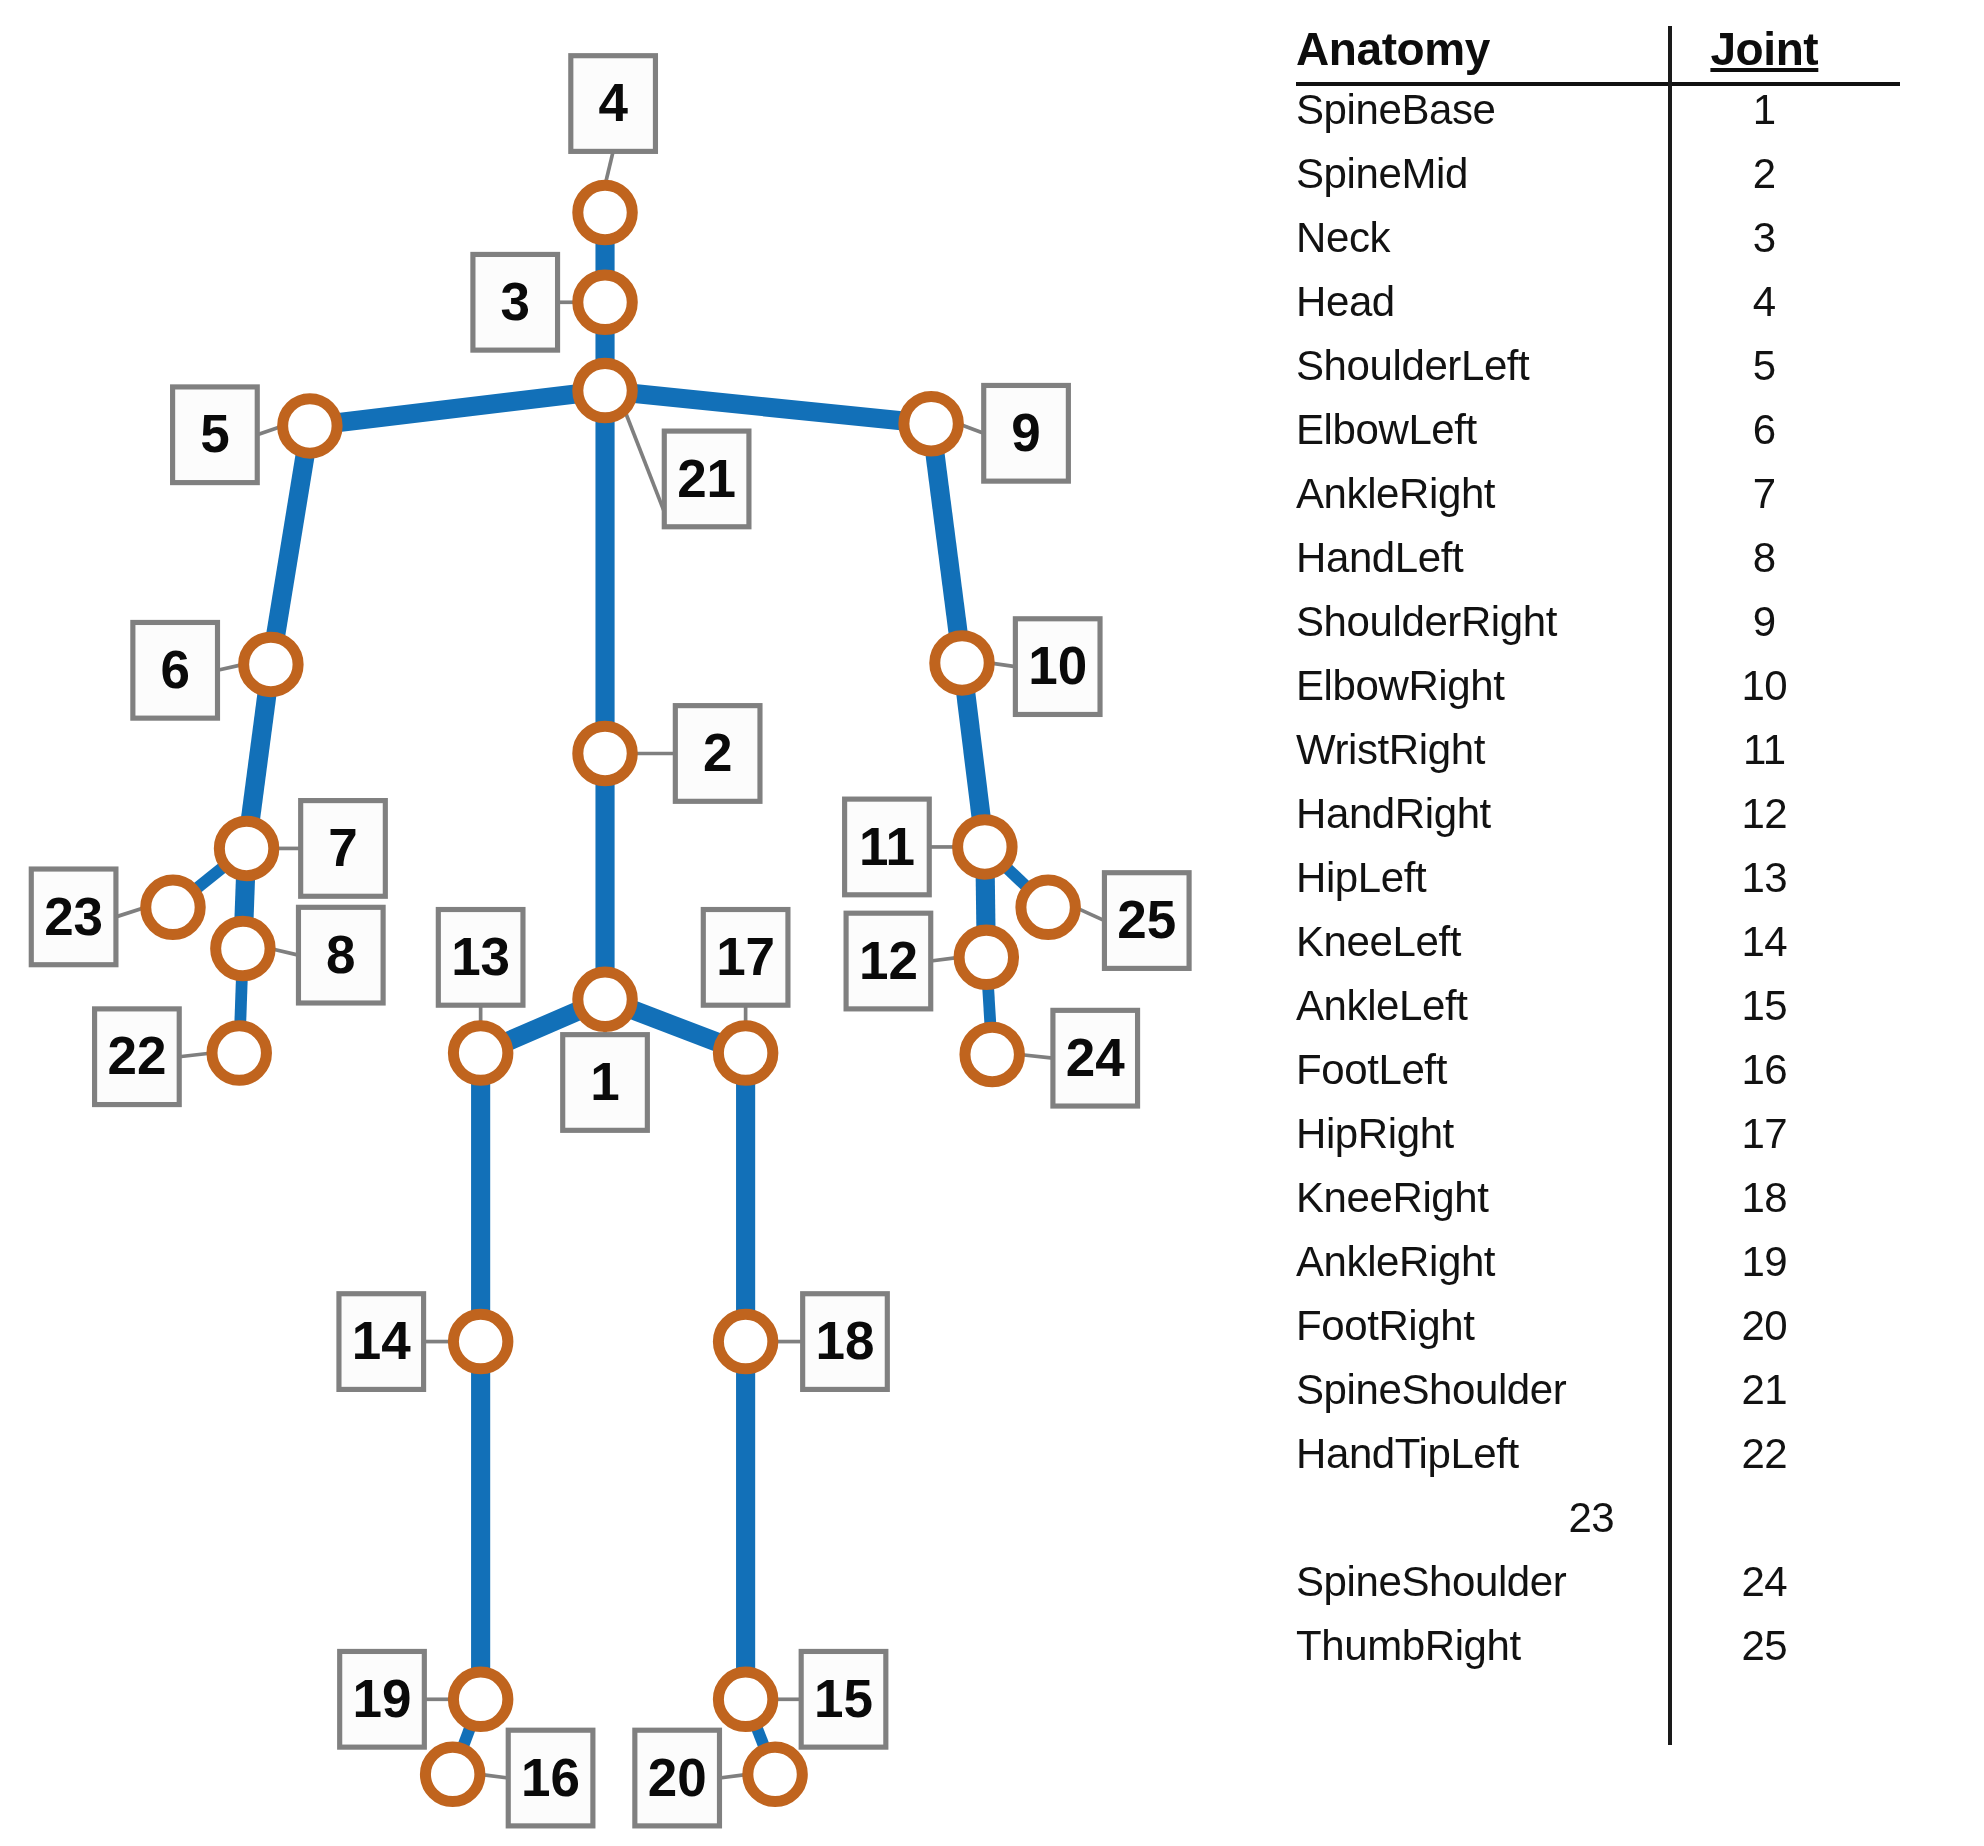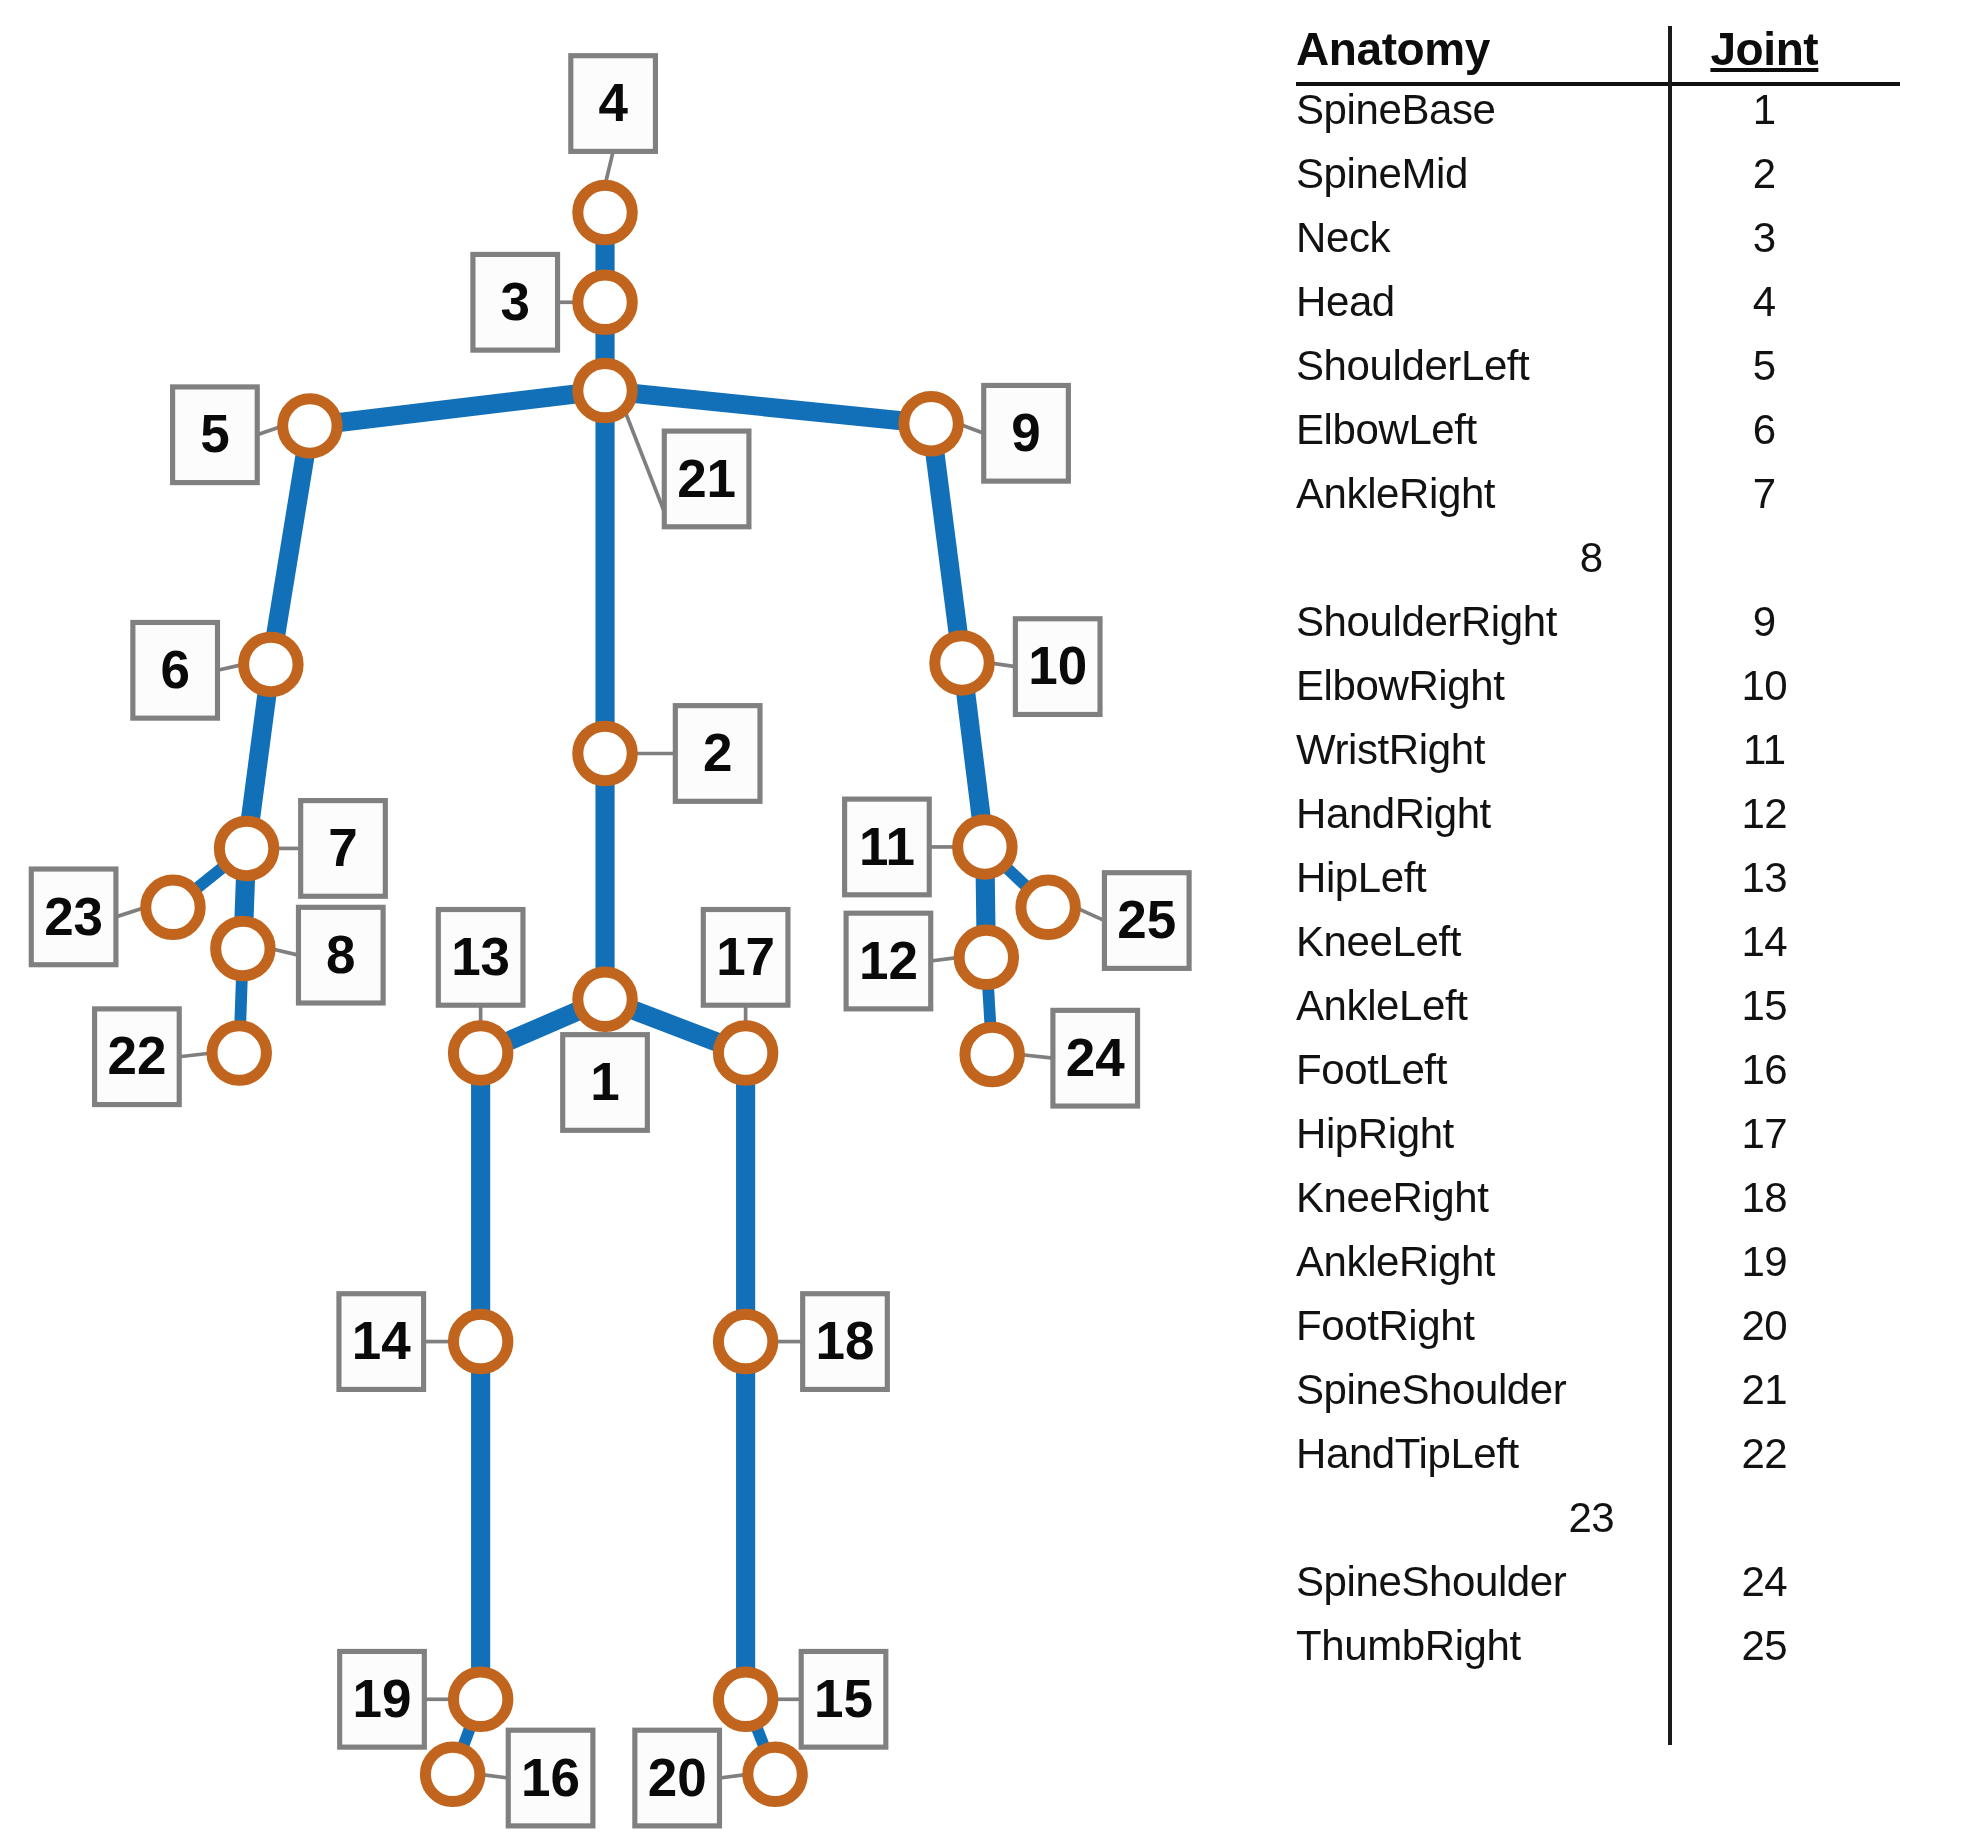--- a/index.html
+++ b/index.html
@@ -249,20 +249,21 @@
           </div>
           <div class="trow">
             <div class="td-anat">ElbowLeft</div>
             <div class="td-joint">6</div>
           </div>
           <div class="trow">
             <div class="td-anat">AnkleRight</div>
             <div class="td-joint">7</div>
           </div>
           <div class="trow">
+            <div class="td-anat">HandLeft</div>
             <div class="td-joint">8</div>
           </div>
           <div class="trow">
             <div class="td-anat">ShoulderRight</div>
             <div class="td-joint">9</div>
           </div>
           <div class="trow">
             <div class="td-anat">ElbowRight</div>
             <div class="td-joint">10</div>
           </div>

